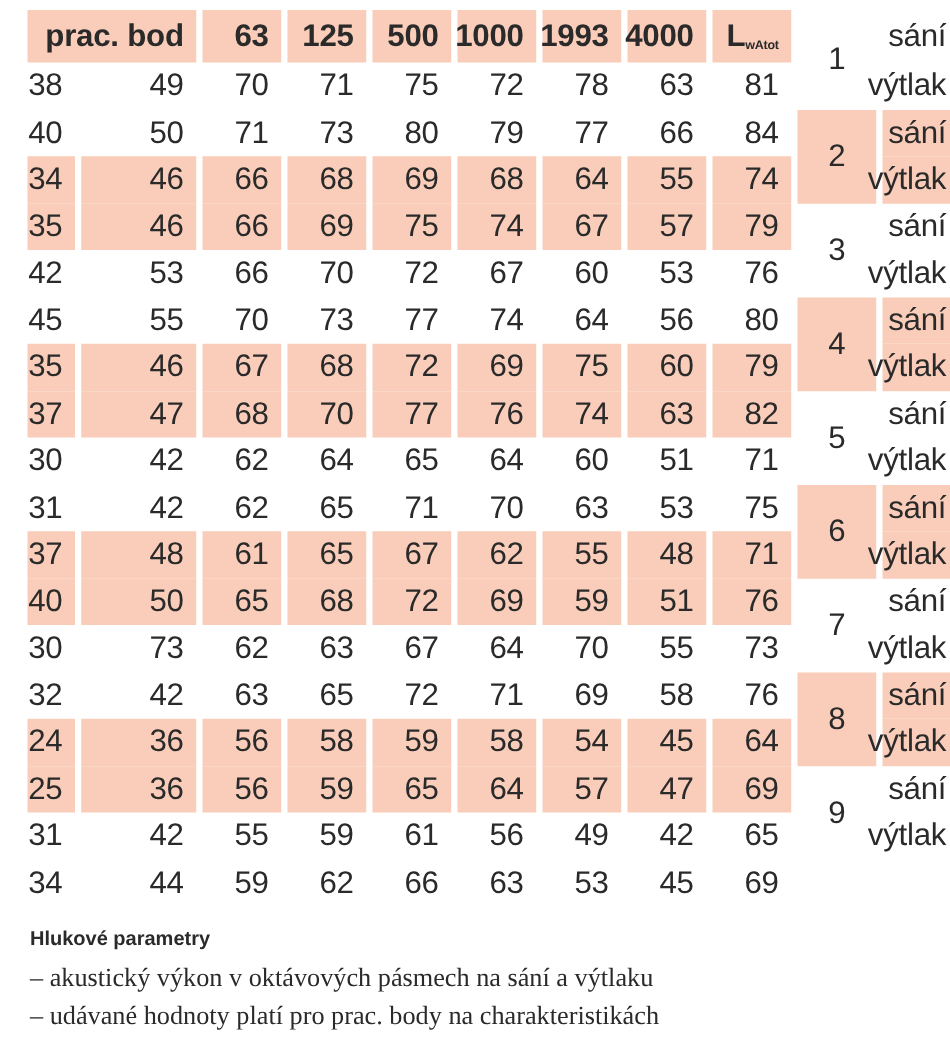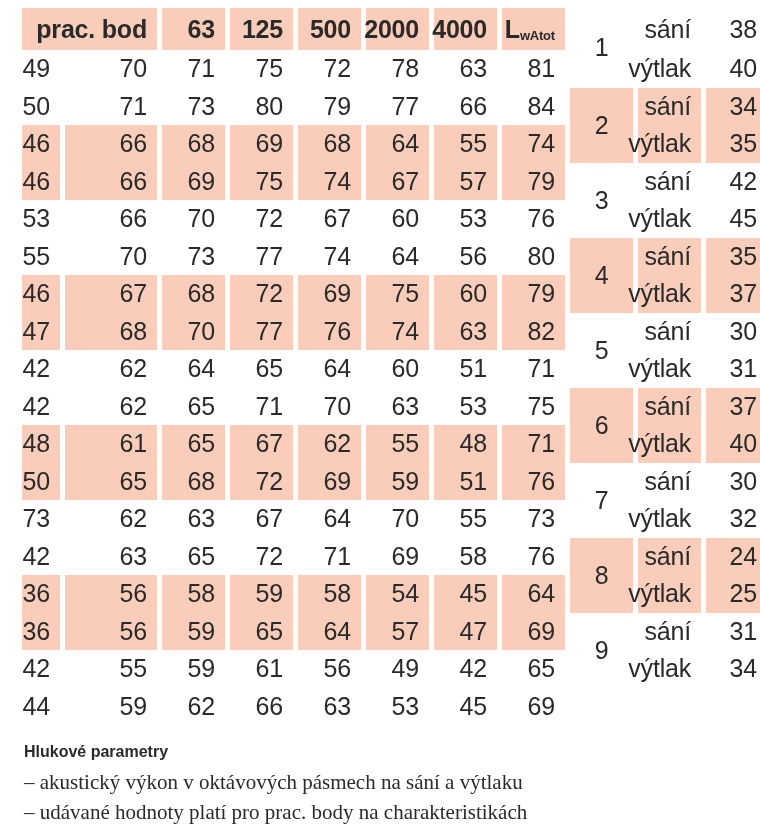--- a/index.html
+++ b/index.html
@@ -23,37 +23,38 @@
   .cell {
     display: flex; align-items: center; justify-content: flex-end;
     padding-right: 10px;
     font-size: 25px;
     letter-spacing: -0.2px;
     white-space: nowrap;
   }
   .cell.header { background: var(--shade, #f9cdb9); font-weight: bold; }
   .cell.shaded { background: var(--shade, #f9cdb9); }
   .cell.point { justify-content: center; padding-right: 0; }
-  .lsub { font-size: 13px; font-weight: bold; vertical-align: -2px; letter-spacing: -0.2px; }
+  .lsub { font-size: 10px; font-weight: bold; vertical-align: -2px; letter-spacing: -0.2px; }
 
   .footer { position: absolute; left: 12px; top: 736px; }
   .footer-heading { font-size: 16px; font-weight: bold; line-height: 31px; }
   .footer-line { font-size: 21px; line-height: 30px; font-family: Liberation Serif, serif; }
 </style>
 </head>
 <body>
 
 <div class="page">
 
   <div class="noise-table">
       <div class="cell header point-header" style="grid-column: 1 / span 2;">prac. bod</div>
       <div class="cell header">63</div>
       <div class="cell header">125</div>
       <div class="cell header">500</div>
-      <div class="cell header">2000</div>
+      <div class="cell header">1000</div>
+      <div class="cell header">1993</div>
       <div class="cell header">4000</div>
       <div class="cell header">
         <span><span>L</span><span class="lsub">wAtot</span></span>
       </div>
       <div class="cell point" style="grid-row: span 2;">1</div>
       <div class="cell label">sání</div>
       <div class="cell value">38</div>
       <div class="cell value">49</div>
       <div class="cell value">70</div>
       <div class="cell value">71</div>

